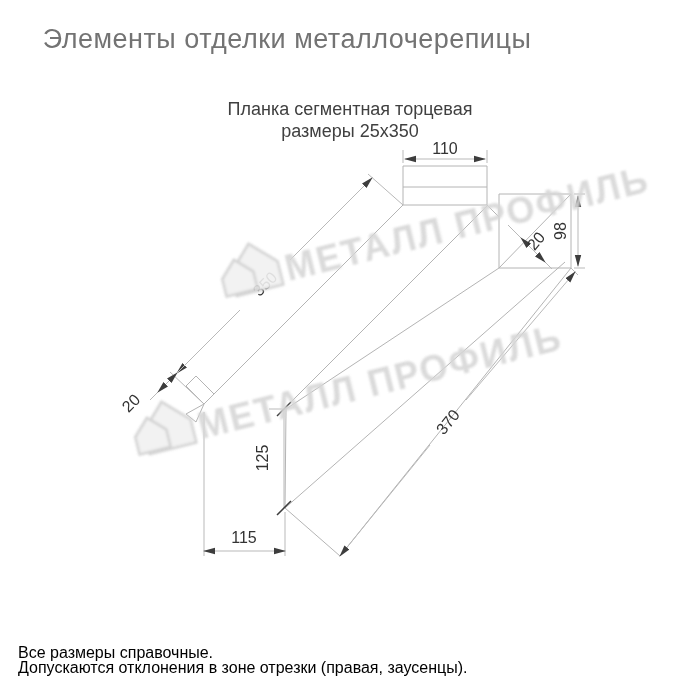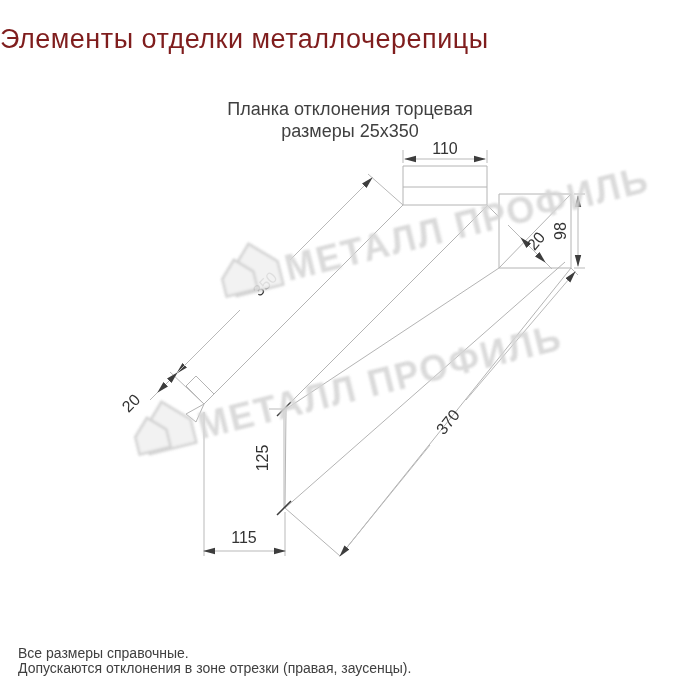--- a/index.html
+++ b/index.html
@@ -1,48 +1,48 @@
 <!DOCTYPE html>
 <html><head>
 <meta charset="utf-8">
 <style>
   html,body{margin:0;padding:0;}
   body{
     width:700px;height:700px;position:relative;background:#ffffff;
     font-family:"Liberation Sans", sans-serif;overflow:hidden;
   }
   .page-title{
-    position:absolute;top:24px;left:0;width:574px;
-    font-size:27px;color:#7f1d1d;letter-spacing:0.5px;
+    position:absolute;top:24px;left:0;width:574px;text-align:center;
+    font-size:27px;color:#737373;letter-spacing:0.5px;
   }
   .subtitle{
     position:absolute;top:98px;left:0;width:700px;text-align:center;
     font-size:18px;line-height:22px;color:#404040;
   }
   .footnotes{
     position:absolute;left:18px;top:646px;width:600px;
-    font-size:14px;line-height:14.5px;color:#404040;
+    font-size:16px;line-height:14.5px;color:#000000;
   }
   svg.drawing{position:absolute;left:0;top:0;}
   .outline{stroke:#b4b4b4;stroke-width:1;fill:none;}
   .dimline{stroke:#b9b9b9;stroke-width:1;fill:none;}
   .tick{stroke:#3d3d3d;stroke-width:1.5;}
   .dimtext{fill:#333333;font-size:16px;font-family:"Liberation Sans",sans-serif;}
   .wm{opacity:0.9;}
   .wm-text{fill:#d6d6d6;font-weight:bold;font-size:36px;letter-spacing:2px;
     font-family:"Liberation Sans",sans-serif;}
   .wm-house{stroke:#cfcfcf;stroke-width:2.5;fill:#f1f1f1;}
 </style>
 </head>
 <body>
 
 <div class="page-title">Элементы отделки металлочерепицы</div>
 
 <div class="subtitle">
-  <div>Планка отклонения торцевая</div>
+  <div>Планка сегментная торцевая</div>
   <div>размеры 25х350</div>
 </div>
 
 <svg class="drawing" width="700" height="700" viewBox="0 0 700 700">
   <defs>
     <marker id="arr" markerWidth="12" markerHeight="8" refX="11" refY="4" orient="auto-start-reverse" markerUnits="userSpaceOnUse">
       <path d="M12,4 L0,0.8 L0,7.2 Z" fill="#3d3d3d"></path>
     </marker>
   </defs>
 

